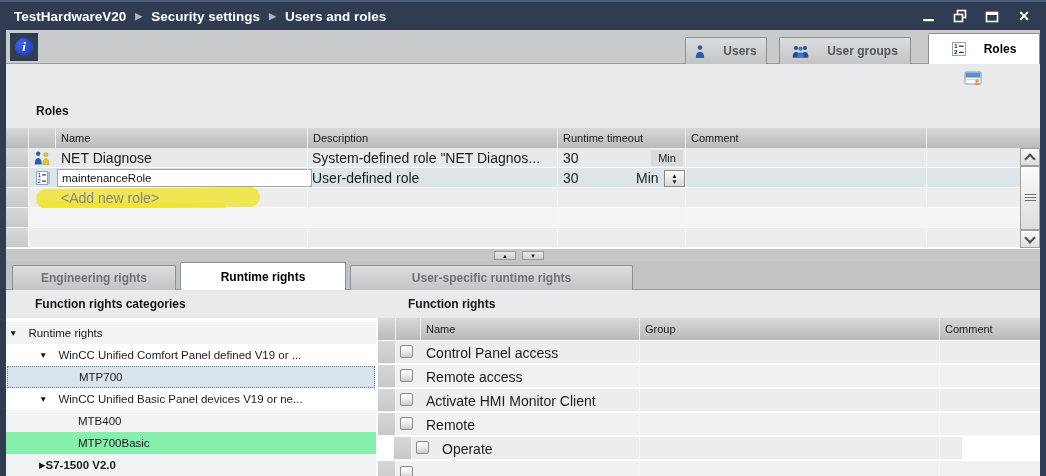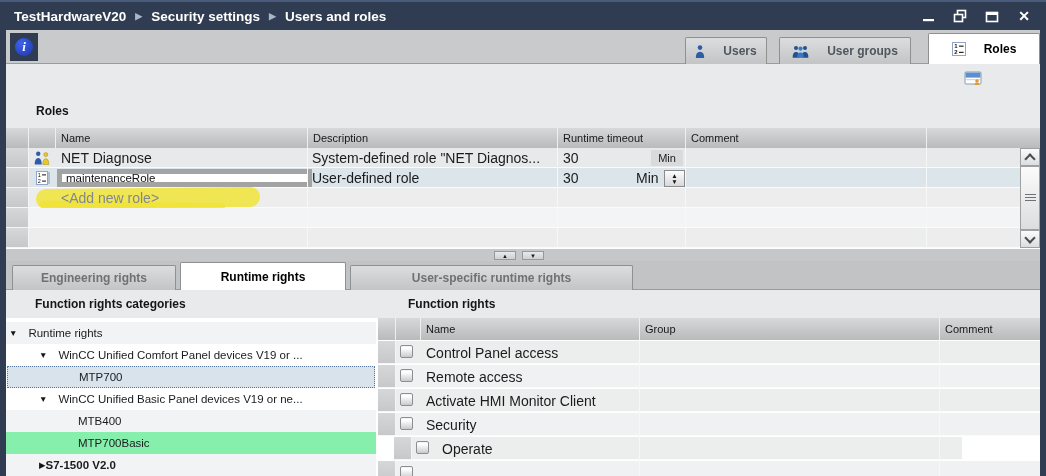--- a/index.html
+++ b/index.html
@@ -28,21 +28,21 @@
   
   .hc{background:linear-gradient(180deg,#d7d8d9,#b9babc);border-right:1px solid #efefef;color:#17181a;
       font-size:11px;display:flex;align-items:center;padding-left:5px;}
   .rh{background:linear-gradient(180deg,#d6d7d8,#c7c8c9);border-right:1px solid #f5f5f5;border-bottom:1px solid #f5f5f5;}
   .cell-text{font-size:14px;color:#1a1b1d;display:flex;align-items:center;height:100%;}
   .row{border-bottom:1px solid #fafbfb;}
   .colsep{width:1px;background:#f6f7f7;}
   .chip{background:#d9dadb;border-radius:1px;font-size:11px;color:#1a1b1d;display:flex;align-items:center;justify-content:center;}
   .spin{border:1px solid #8a8b8d;background:linear-gradient(180deg,#fdfdfd,#d7d8da);display:flex;flex-direction:column;
         align-items:center;justify-content:center;line-height:6px;font-size:6.5px;color:#141414;}
-  .editcell{background:#fff;border:5px solid #a3a3a3;display:flex;align-items:center;padding-left:4px;font-size:11.5px;color:#101114;}
+  .editcell{background:#fff;border:1px solid #a3a3a3;display:flex;align-items:center;padding-left:4px;font-size:11.5px;color:#101114;}
   
   .sbtn{background:linear-gradient(180deg,#fbfbfb,#dcdddf);border:1px solid #9fa0a2;display:flex;align-items:center;justify-content:center;}
   .chev{display:inline-block;width:6px;height:6px;border-left:2px solid #4b4c4e;border-top:2px solid #4b4c4e;}
   .chev.up{transform:rotate(45deg);margin-top:3px;}
   .chev.down{transform:rotate(225deg);margin-top:-2px;}
   .grip{width:11px;height:8px;background:repeating-linear-gradient(180deg,#707173 0 1px,transparent 1px 3px);}
   
   .splitbtn{width:22px;height:9px;border:1px solid #98999b;background:linear-gradient(180deg,#e8e9ea,#cfd0d1);
             display:flex;align-items:center;justify-content:center;font-size:6px;color:#1a1a1a;line-height:6px;}
   
@@ -233,21 +233,21 @@
   <div class="abs seclabel" style="left:408px;top:297px;">Function rights</div>
 
   <div class="abs" style="left:6px;top:318px;width:1034px;height:158px;background:#fff;"></div>
 
   <div class="abs treerow" style="left:6px;top:322px;width:370px;height:22px;background:#f2f3f5;">
     <span class="arrow" style="margin-left:3px;">▼</span>
     <span style="margin-left:11px;">Runtime rights</span>
   </div>
   <div class="abs treerow" style="left:6px;top:344px;width:370px;height:22px;background:#fff;">
     <span class="arrow" style="margin-left:33px;">▼</span>
-    <span style="margin-left:11px;">WinCC Unified Comfort Panel devices V19 or ...</span>
+    <span style="margin-left:11px;">WinCC Unified Comfort Panel defined V19 or ...</span>
   </div>
   <div class="abs treerow treesel" style="left:7px;top:366px;width:368px;height:22px;">
     <span style="margin-left:71px;">MTP700</span>
   </div>
   <div class="abs treerow" style="left:6px;top:388px;width:370px;height:22px;background:#fff;">
     <span class="arrow" style="margin-left:33px;">▼</span>
     <span style="margin-left:11px;">WinCC Unified Basic Panel devices V19 or ne...</span>
   </div>
   <div class="abs treerow" style="left:6px;top:410px;width:370px;height:22px;background:#f2f3f5;">
     <span style="margin-left:72px;">MTB400</span>
@@ -277,21 +277,21 @@
     <span class="abs cell-text" style="left:48px;top:0;height:23px;">Remote access</span>
   </div>
   <div class="abs row" style="left:378px;top:389px;width:662px;height:23px;background:#eceded;">
     <div class="abs rh" style="left:0;top:0;width:18px;height:23px;"></div>
     <div class="abs cb" style="left:22px;top:4px;"></div>
     <span class="abs cell-text" style="left:48px;top:0;height:23px;">Activate HMI Monitor Client</span>
   </div>
   <div class="abs row" style="left:378px;top:413px;width:662px;height:23px;background:#f0f1f2;">
     <div class="abs rh" style="left:0;top:0;width:18px;height:23px;"></div>
     <div class="abs cb" style="left:22px;top:4px;"></div>
-    <span class="abs cell-text" style="left:48px;top:0;height:23px;">Security</span>
+    <span class="abs cell-text" style="left:48px;top:0;height:23px;">Remote</span>
   </div>
   <div class="abs row" style="left:394px;top:437px;width:568px;height:23px;background:#eceded;">
     <div class="abs rh" style="left:0;top:0;width:18px;height:23px;"></div>
     <div class="abs cb" style="left:22px;top:4px;"></div>
     <span class="abs cell-text" style="left:48px;top:0;height:23px;">Operate</span>
   </div>
   <div class="abs row" style="left:378px;top:461px;width:662px;height:23px;background:#f0f1f2;">
     <div class="abs rh" style="left:0;top:0;width:18px;height:23px;"></div>
     <div class="abs cb" style="left:22px;top:5px;"></div>
   </div>

